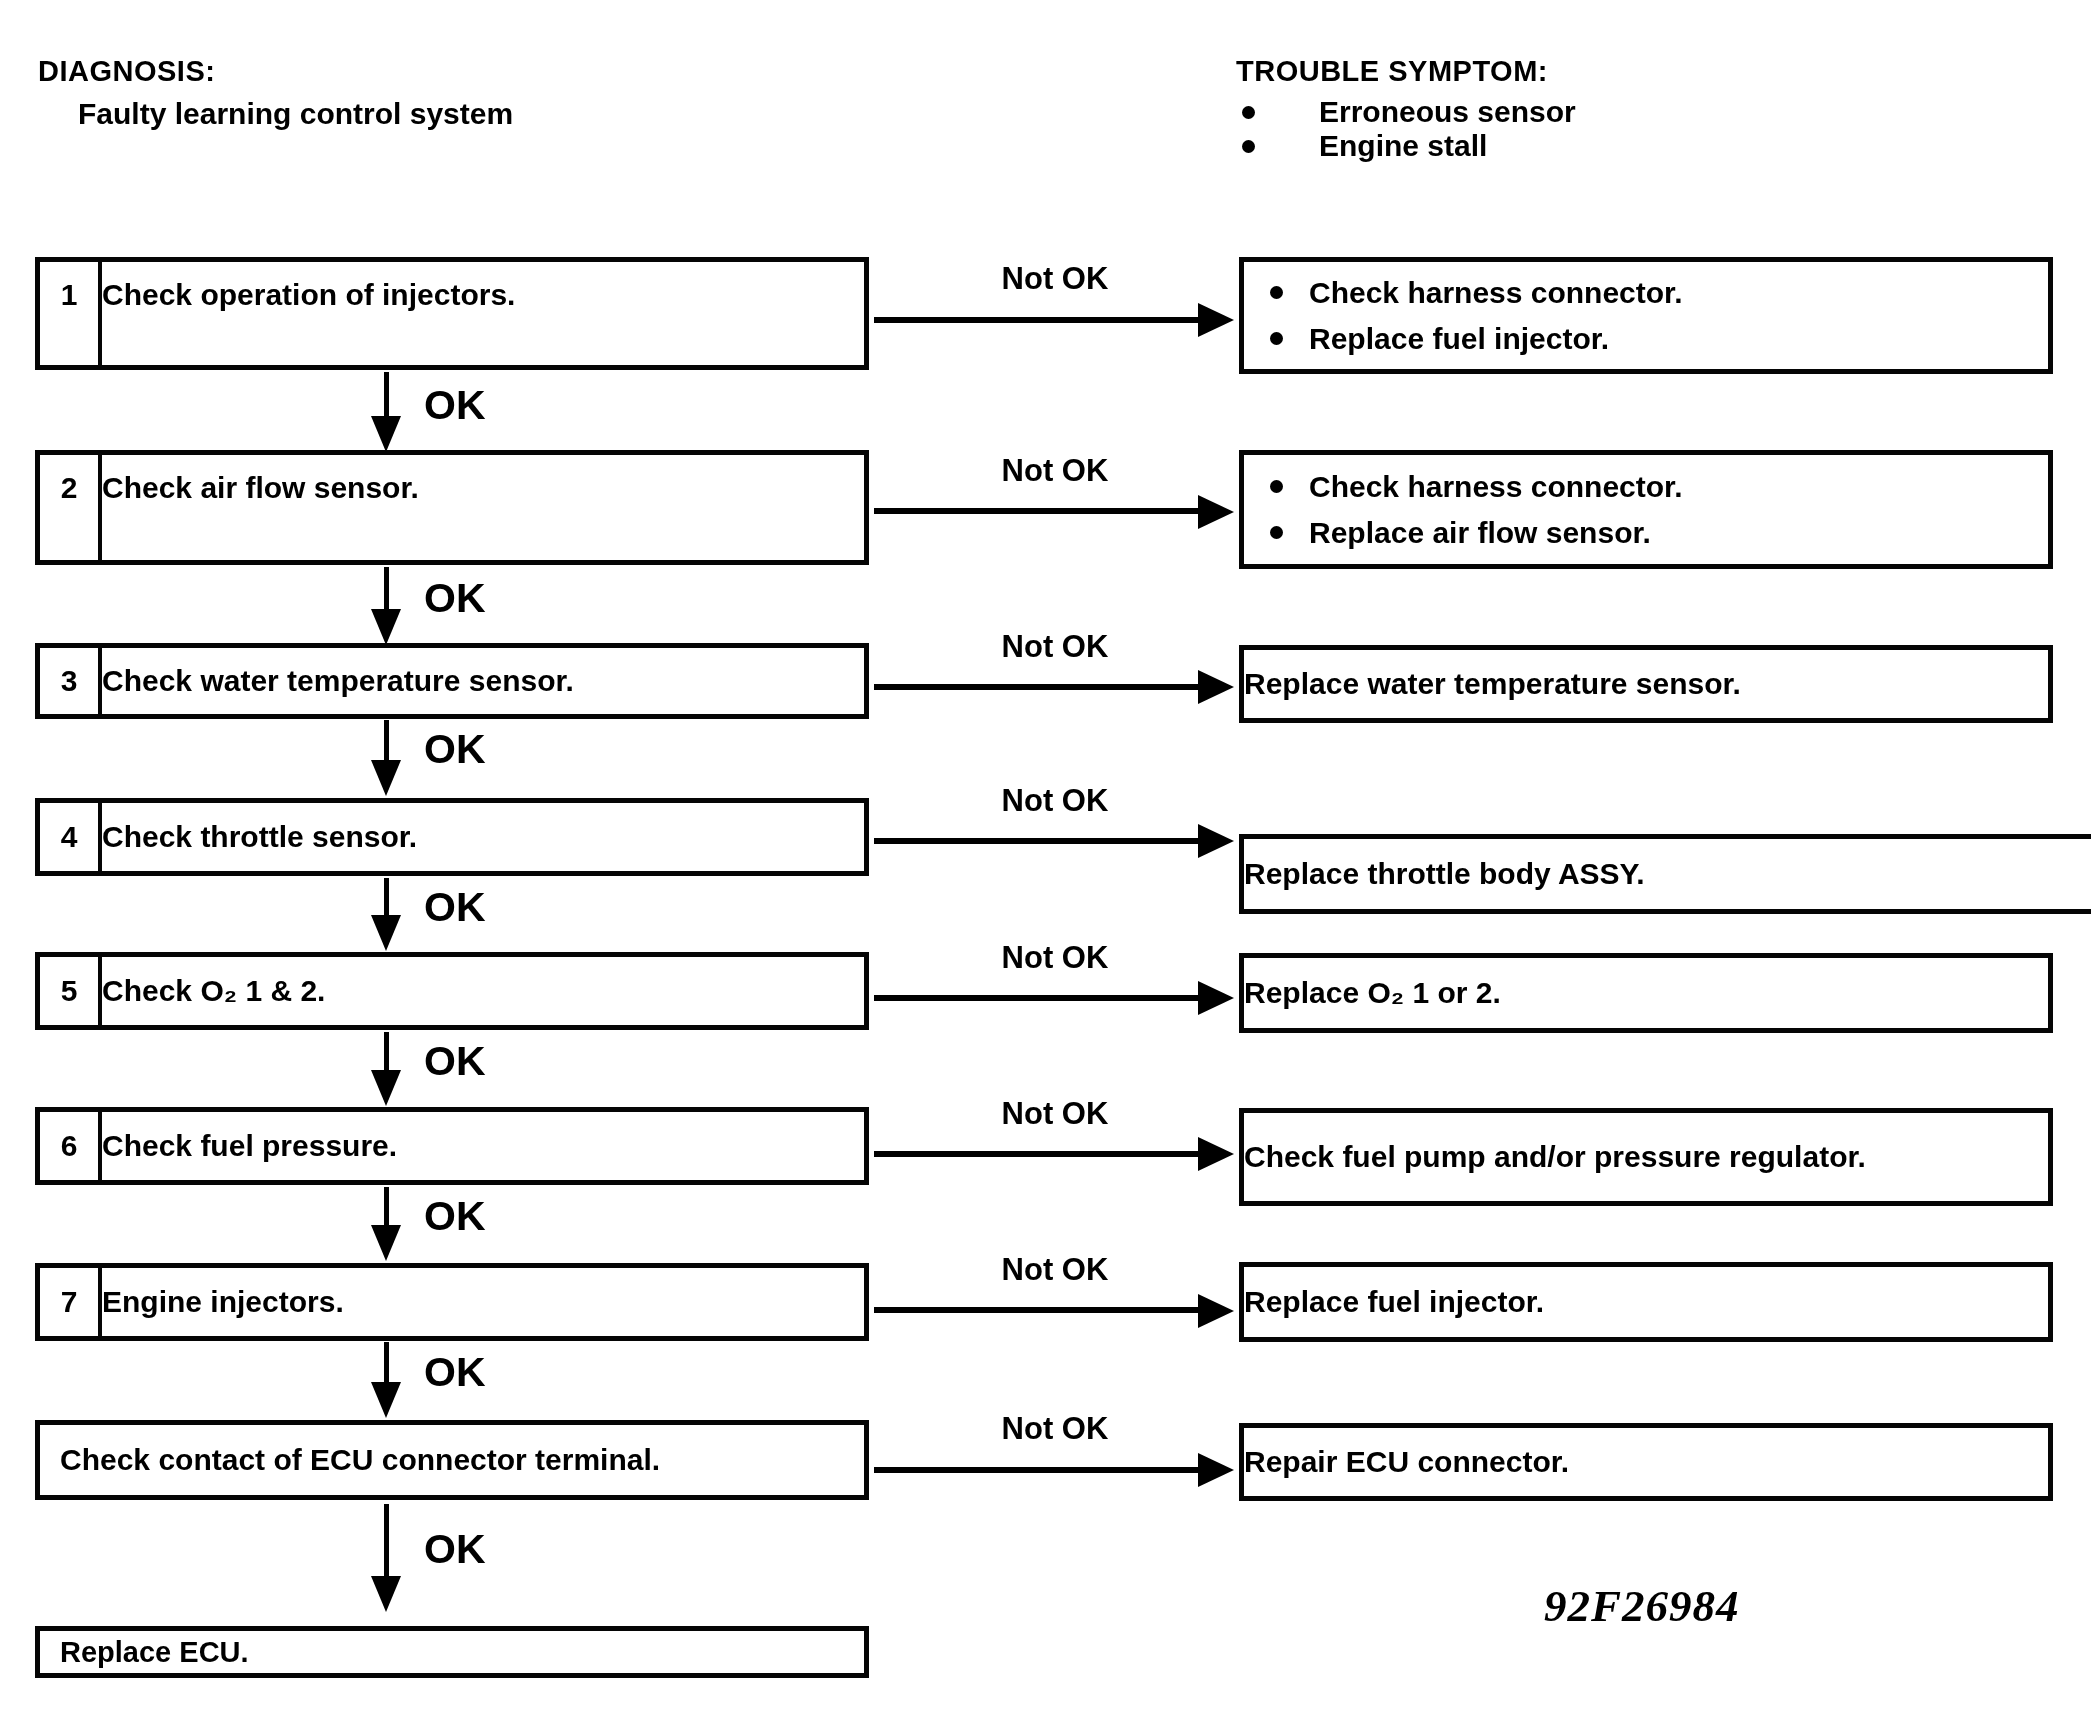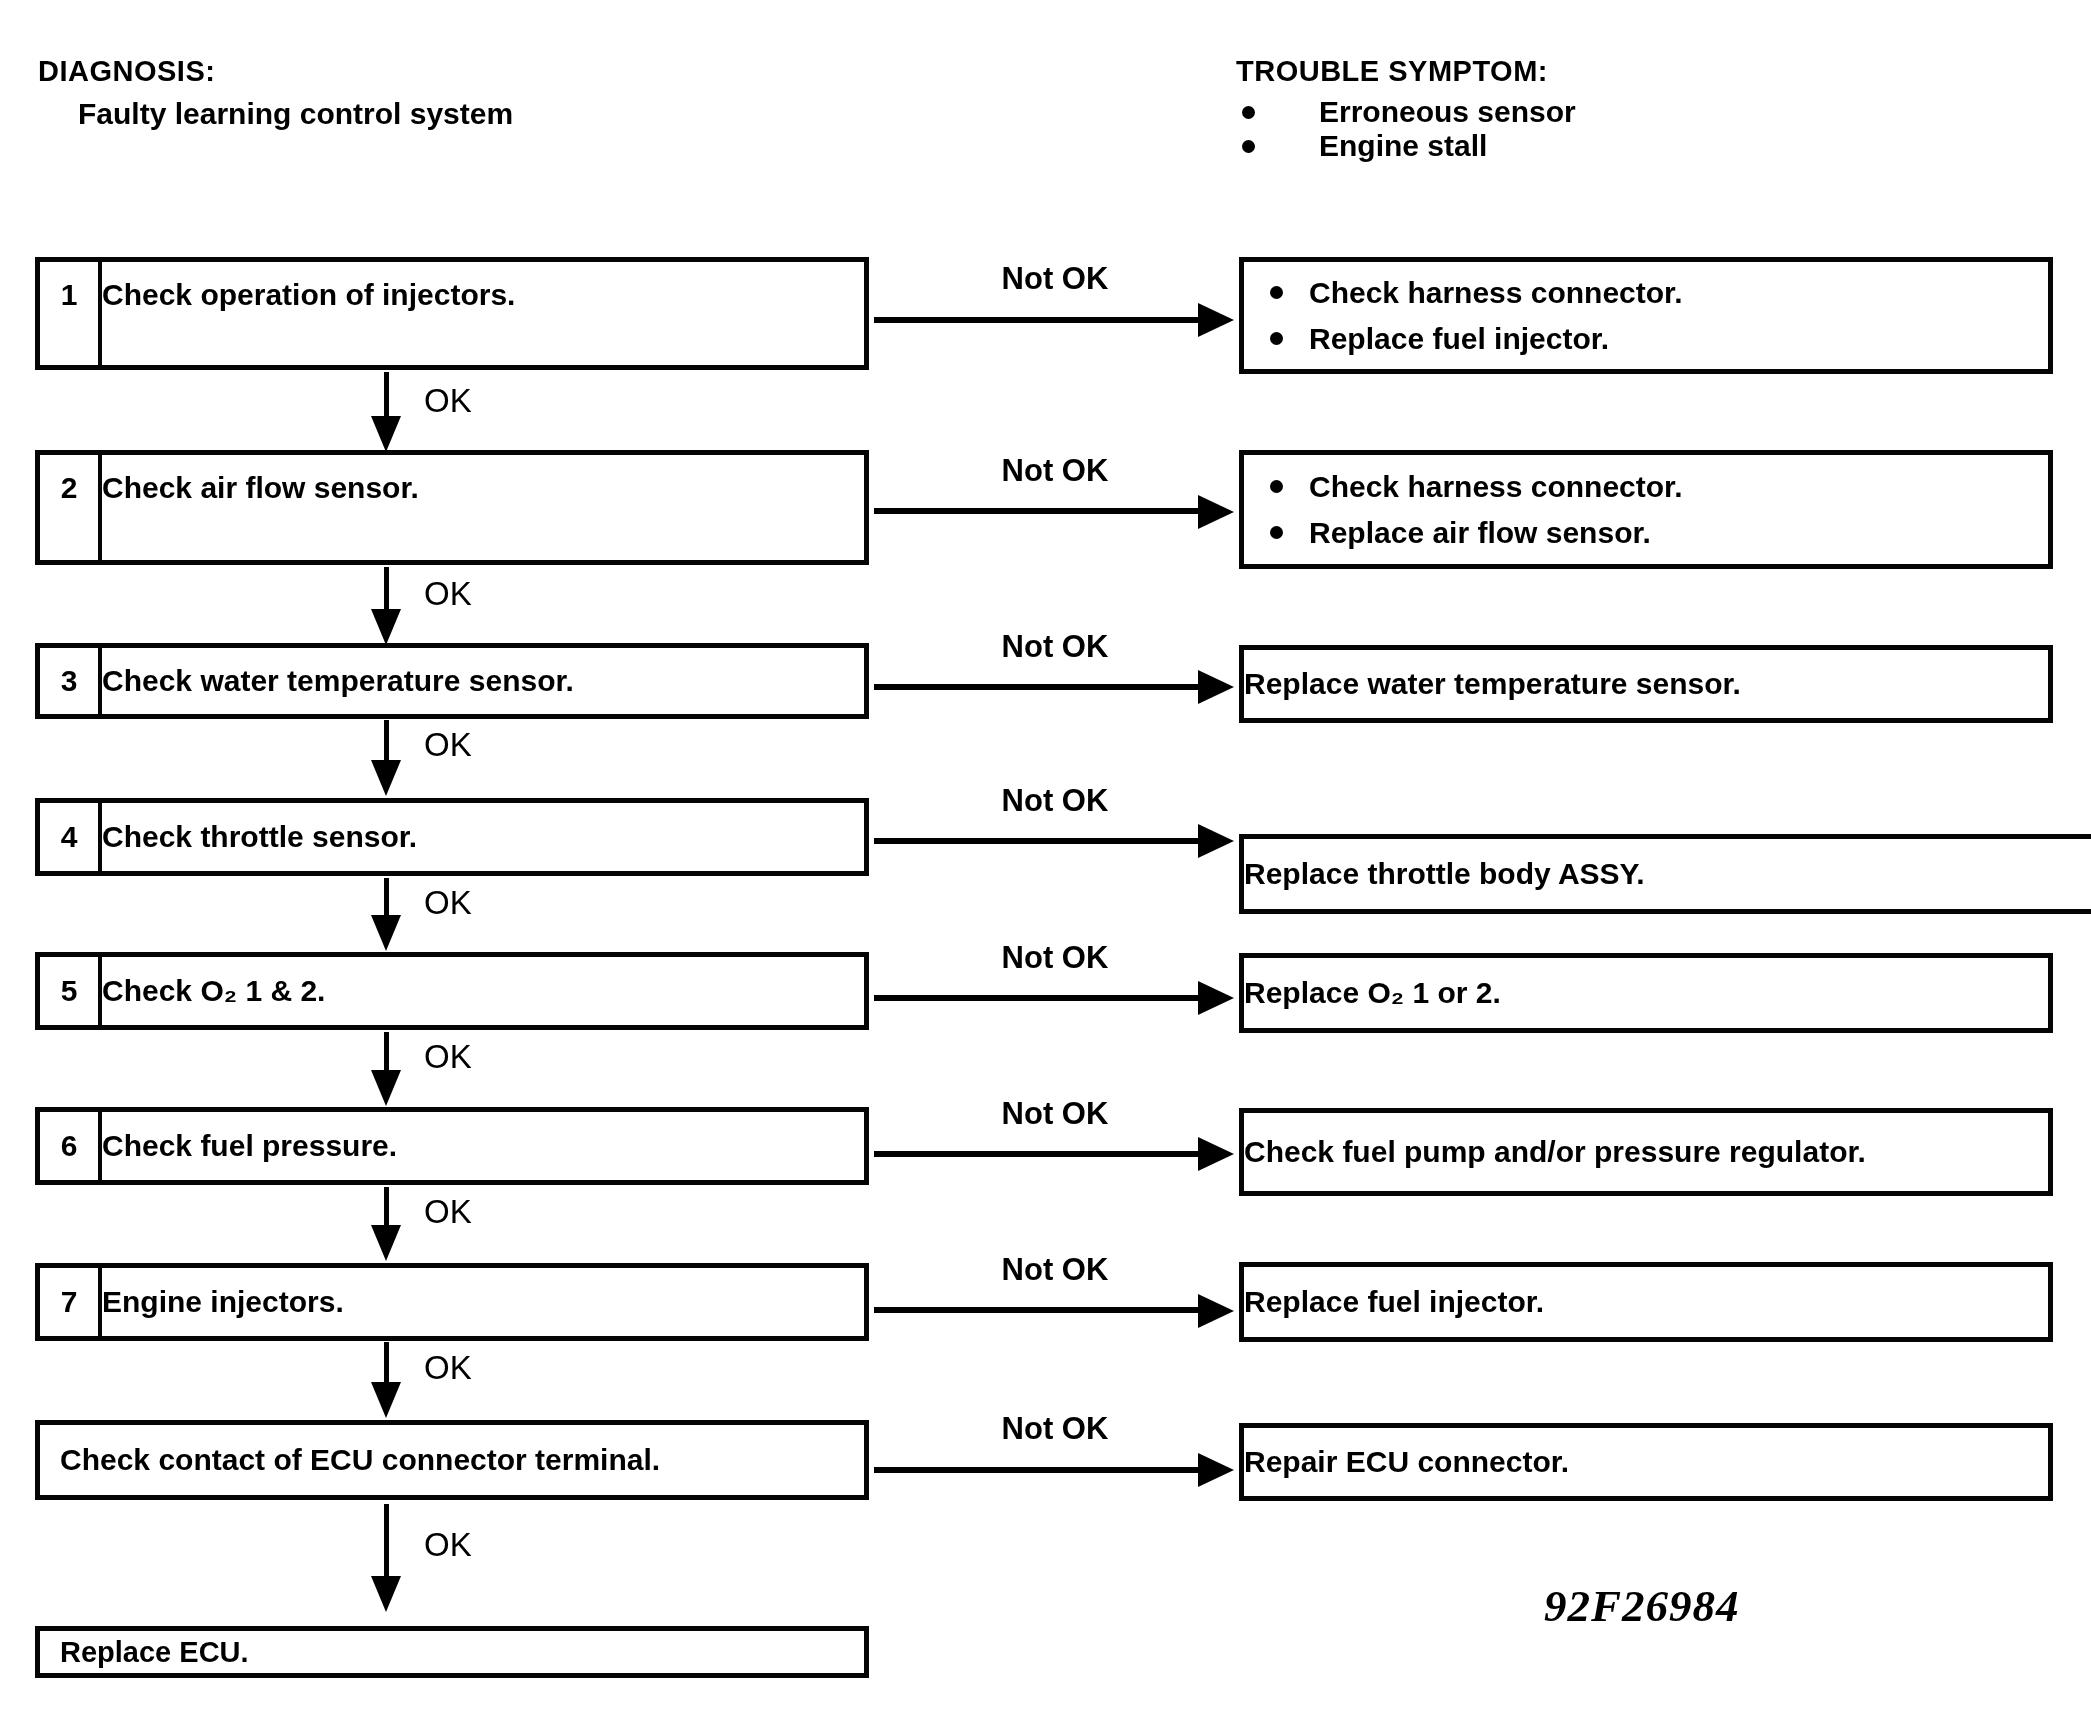--- a/index.html
+++ b/index.html
@@ -26,21 +26,21 @@
   .lbox.top .numcell{align-items:flex-start;padding-top:16px;}
   .lbox.top .boxlabel{align-items:flex-start;padding-top:16px;}
   .rbox.single{align-items:center;}
   .rbox.bullets{flex-direction:column;justify-content:center;padding-left:26px;gap:12px;}
   .blt{display:flex;align-items:center;}
   .blt .dot{margin-right:26px;}
   .harrow-line{position:absolute;height:6px;background:#000;}
   .harrow-head{position:absolute;width:0;height:0;border-left:36px solid #000;border-top:17px solid transparent;border-bottom:17px solid transparent;}
   .varrow-line{position:absolute;width:5px;background:#000;}
   .varrow-head{position:absolute;width:0;height:0;border-top:36px solid #000;border-left:15px solid transparent;border-right:15px solid transparent;}
-  .oklabel{position:absolute;font-weight:400;font-size:33px;}
+  .oklabel{position:absolute;font-weight:700;font-size:41px;}
   .notok{position:absolute;width:358px;text-align:center;font-weight:700;font-size:31px;}
   .figid{
     position:absolute;font-family:"Liberation Serif","DejaVu Serif",serif;
     font-style:italic;font-weight:700;font-size:45px;letter-spacing:1px;
   }
 </style>
 </head>
 <body>
 
 <div class="page">
@@ -142,21 +142,21 @@
   <div class="varrow-head" style="left:371px;top:1070px;"></div>
   <div class="oklabel" style="left:424px;top:1038px;">OK</div>
 
   <div class="lbox" style="left:35px;top:1107px;width:834px;height:78px;">
     <div class="numcell">6</div>
     <div class="boxlabel">Check fuel pressure.</div>
   </div>
   <div class="notok" style="left:876px;top:1096px;">Not OK</div>
   <div class="harrow-line" style="left:874px;top:1151px;width:328px;"></div>
   <div class="harrow-head" style="left:1198px;top:1137px;"></div>
-  <div class="rbox single" style="left:1239px;top:1108px;width:814px;height:88px;">
+  <div class="rbox single" style="left:1239px;top:1108px;width:814px;height:98px;">
     <span>Check fuel pump and/or pressure regulator.</span>
   </div>
   <div class="varrow-line" style="left:384px;top:1187px;height:42px;"></div>
   <div class="varrow-head" style="left:371px;top:1225px;"></div>
   <div class="oklabel" style="left:424px;top:1193px;">OK</div>
 
   <div class="lbox" style="left:35px;top:1263px;width:834px;height:78px;">
     <div class="numcell">7</div>
     <div class="boxlabel">Engine injectors.</div>
   </div>

